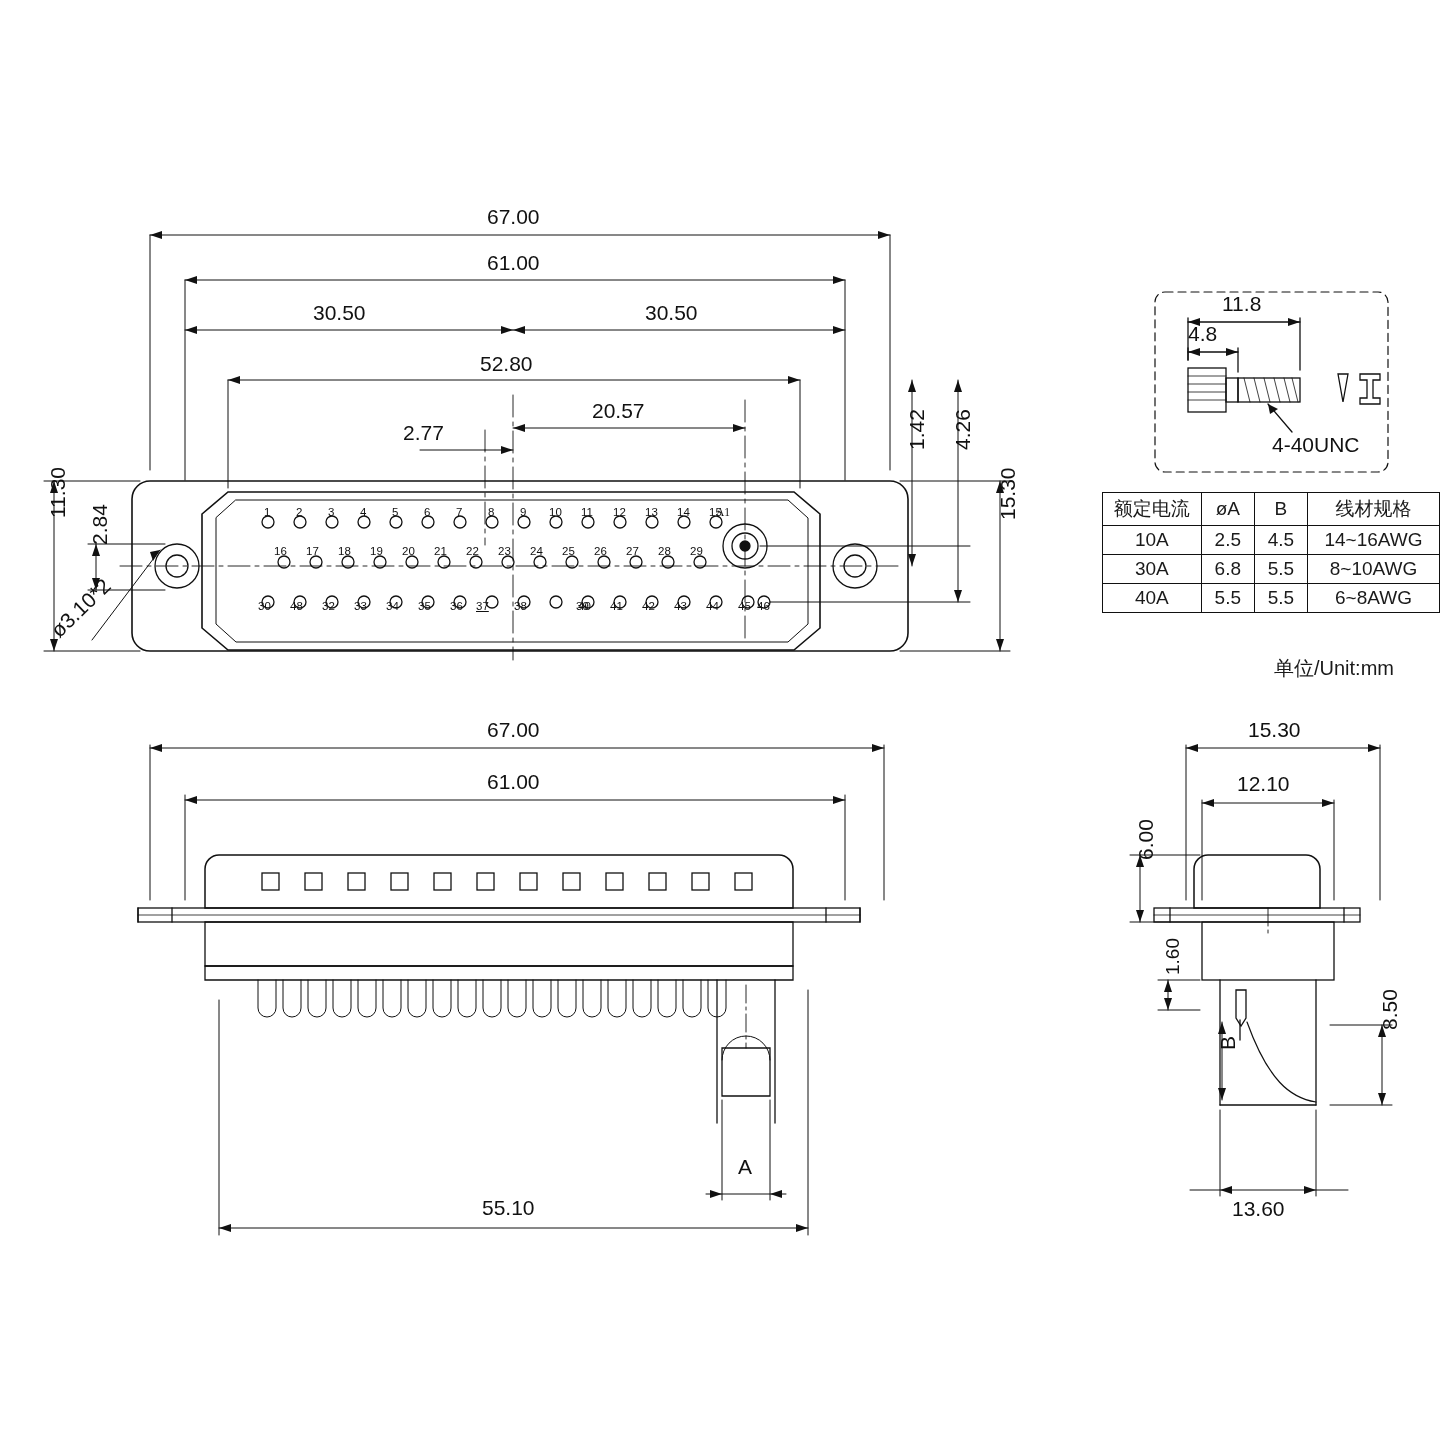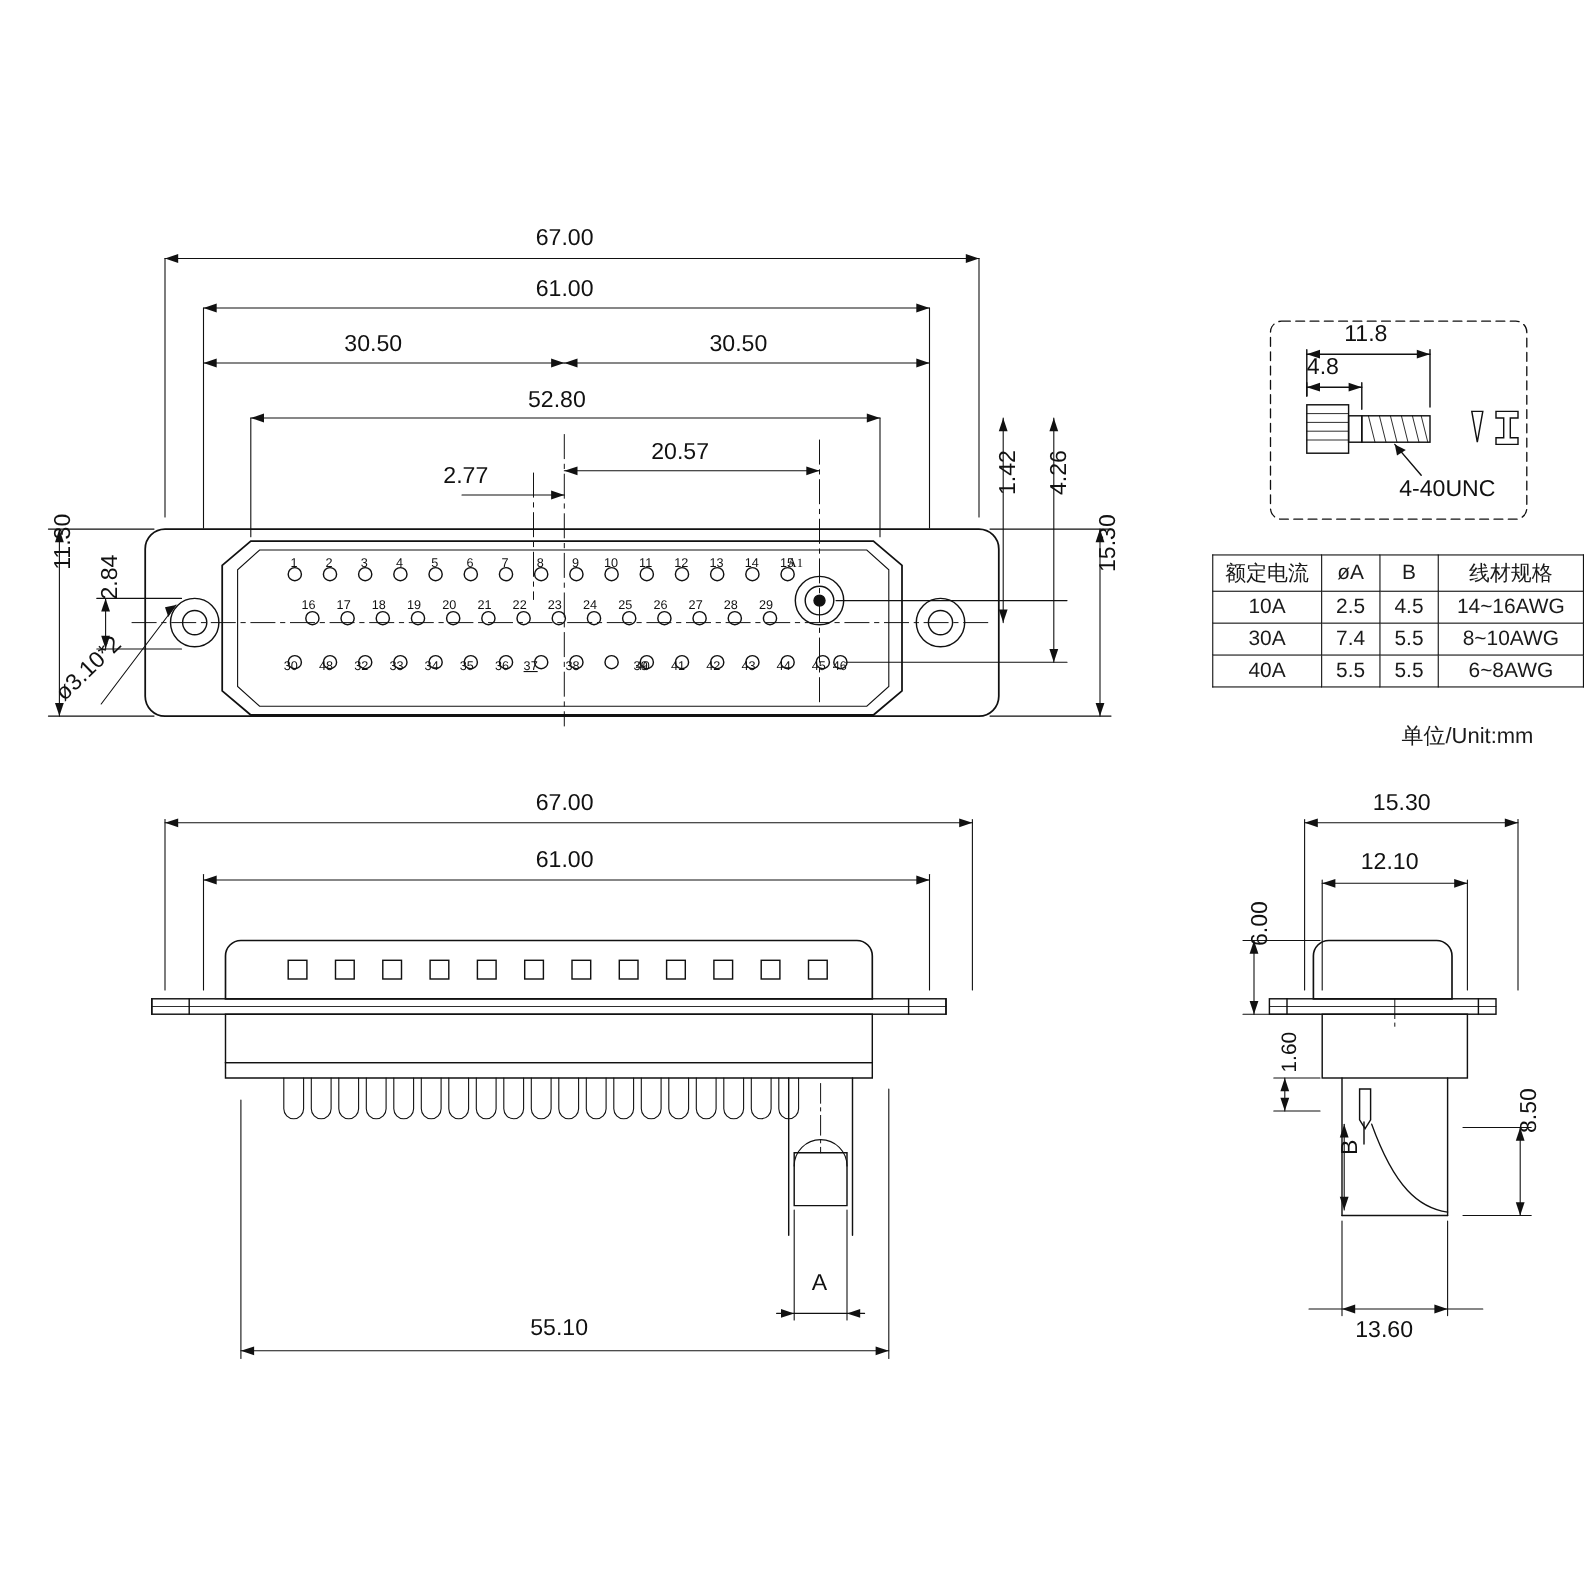--- a/index.html
+++ b/index.html
@@ -426,37 +426,37 @@
 <div class="dimtxt rot90" style="left:1134px;top:860px;">6.00</div>
 <div class="dimtxt rot90 sm" style="left:1162px;top:975px;">1.60</div>
 <div class="dimtxt rot90" style="left:1378px;top:1030px;">8.50</div>
 <div class="dimtxt" style="left:1232px;top:1197px;">13.60</div>
 <div class="dimtxt rot90" style="left:1216px;top:1050px;">B</div>
 
 <div class="dimtxt" style="left:1222px;top:292px;">11.8</div>
 <div class="dimtxt" style="left:1188px;top:322px;">4.8</div>
 <div class="dimtxt" style="left:1272px;top:433px;">4-40UNC</div>
 
-<table class="spec" style="left:1074px;top:504px;margin-left:28px;">
+<table class="spec" style="left:1074px;top:492px;margin-left:28px;">
   <tbody>
         <tr>
     <th style="width:108px;">额定电流</th>
     <th style="width:46px;">øA</th>
     <th style="width:46px;">B</th>
     <th style="width:128px;">线材规格</th>
   </tr>
   <tr>
     <td>10A</td>
     <td>2.5</td>
     <td>4.5</td>
     <td>14~16AWG</td>
   </tr>
   <tr>
     <td>30A</td>
-    <td>7.4</td>
+    <td>6.8</td>
     <td>5.5</td>
     <td>8~10AWG</td>
   </tr>
   <tr>
     <td>40A</td>
     <td>5.5</td>
     <td>5.5</td>
     <td>6~8AWG</td>
   </tr>
 </tbody>

